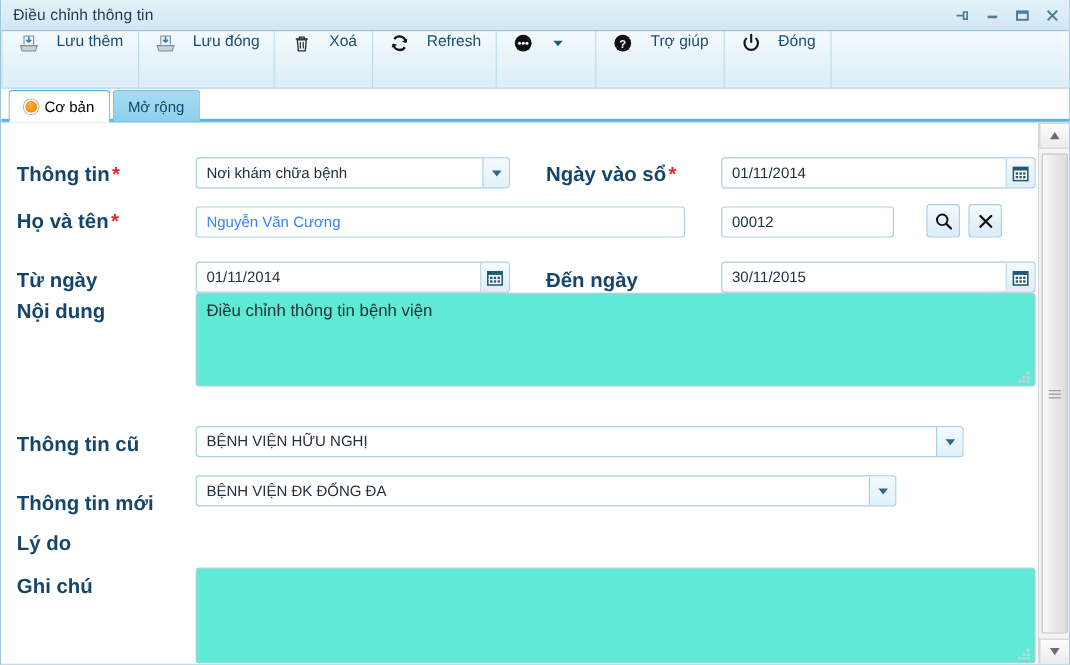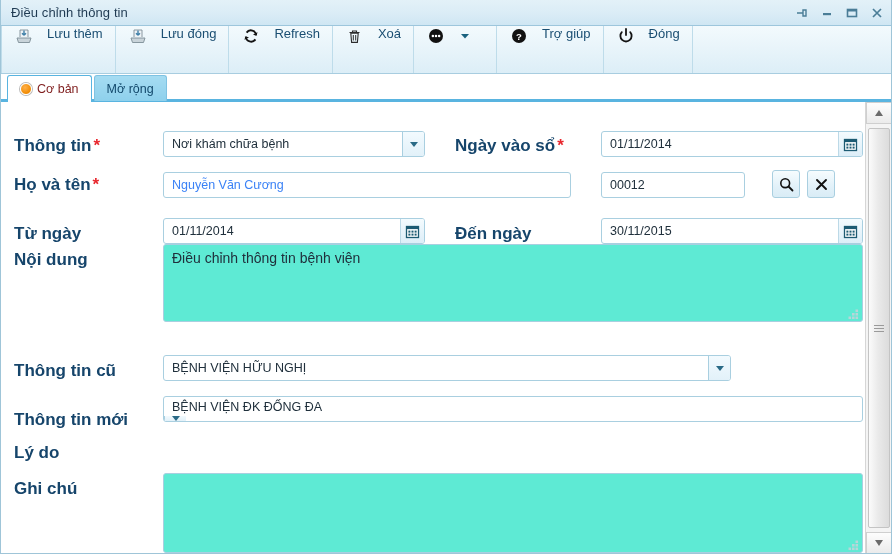--- a/index.html
+++ b/index.html
@@ -96,21 +96,21 @@
     padding: 0 12px;
     font-size: 12.5px;
     border: 1px solid #7fc2e2;
     border-bottom: none;
     border-radius: 3px 3px 0 0;
     cursor: default;
     white-space: nowrap;
   }
   .tab.active {
     background: #ffffff;
-    color: #7f1d1d;
+    color: #000000;
     border-color: #59b4e0;
     margin-bottom: -1px;
     height: 27px;
   }
   .tab.inactive {
     background: linear-gradient(to bottom, #a5dcf2 0%, #8ed0ec 100%);
     color: #12486b;
     margin-left: 2px;
   }
   .radio-ico {
@@ -299,39 +299,39 @@
           <path d="M2 11h14l-1.5 4.5H3.5z" fill="#c9d4da" stroke="#7d8d96" stroke-width="0.9"></path>
           <path d="M5 10V3h8v7" fill="#eef3f6" stroke="#7d8d96" stroke-width="0.9"></path>
           <path d="M9 3.5v4.2M9 8.2l-2-2M9 8.2l2-2" stroke="#3f7fa8" stroke-width="1.4" fill="none"></path>
         </svg>
       </span>
       <span class="lbl">Lưu đóng</span>
     </div>
 
     <div class="tbtn">
       <span class="ico">
+        <svg width="17" height="17" viewBox="0 0 17 17">
+          <path d="M3.5 4.5h10M6.5 4.5V3h4v1.5" stroke="#2c2c2c" stroke-width="1.1" fill="none"></path>
+          <path d="M4.8 5.2h7.4l-.8 9.2H5.6z" stroke="#2c2c2c" stroke-width="1.1" fill="none"></path>
+          <path d="M7.3 7v5.5M9.7 7v5.5" stroke="#2c2c2c" stroke-width="1"></path>
+        </svg>
+      </span>
+      <span class="lbl">Xoá</span>
+    </div>
+
+    <div class="tbtn">
+      <span class="ico">
         <svg width="18" height="18" viewBox="0 0 18 18">
           <path d="M14.2 8.3A5.3 5.3 0 0 0 4.6 5.6" stroke="#141414" stroke-width="1.9" fill="none"></path>
           <path d="M3.8 9.7a5.3 5.3 0 0 0 9.6 2.7" stroke="#141414" stroke-width="1.9" fill="none"></path>
           <path d="M15.6 5.2l-1.2 3.6-3.4-1.3z" fill="#141414"></path>
           <path d="M2.4 12.8l1.2-3.6 3.4 1.3z" fill="#141414"></path>
         </svg>
       </span>
       <span class="lbl">Refresh</span>
-    </div>
-
-    <div class="tbtn">
-      <span class="ico">
-        <svg width="17" height="17" viewBox="0 0 17 17">
-          <path d="M3.5 4.5h10M6.5 4.5V3h4v1.5" stroke="#2c2c2c" stroke-width="1.1" fill="none"></path>
-          <path d="M4.8 5.2h7.4l-.8 9.2H5.6z" stroke="#2c2c2c" stroke-width="1.1" fill="none"></path>
-          <path d="M7.3 7v5.5M9.7 7v5.5" stroke="#2c2c2c" stroke-width="1"></path>
-        </svg>
-      </span>
-      <span class="lbl">Xoá</span>
     </div>
 
     <div class="tbtn">
       <span class="ico">
         <svg width="18" height="18" viewBox="0 0 18 18">
           <circle cx="9" cy="9" r="7" fill="#111111"></circle>
           <circle cx="5.9" cy="9" r="1.25" fill="#ffffff"></circle>
           <circle cx="9" cy="9" r="1.25" fill="#ffffff"></circle>
           <circle cx="12.1" cy="9" r="1.25" fill="#ffffff"></circle>
         </svg>
@@ -481,31 +481,31 @@
             <rect x="7.5" y="7.5" width="2.6" height="2.6" fill="#c7d3da"></rect>
             <rect x="4" y="7.5" width="2.6" height="2.6" fill="#c7d3da"></rect>
             <rect x="0.5" y="7.5" width="2.6" height="2.6" fill="#c7d3da"></rect>
           </svg>
         </span>
       </div>
 
       <div class="row lbl-f" style="left:13px; top:259px;">
         <span>Thông tin cũ</span>
       </div>
-      <div class="field" style="left:162px; top:253px; width:568px;">
+      <div class="field" style="left:162px; top:253px; width:640px;">
         <div class="txt">BỆNH VIỆN HỮU NGHỊ</div>
         <div class="ddbtn">
             <span class="caret"></span>
           </div>
       </div>
 
       <div class="row lbl-f" style="left:13px; top:308px;">
         <span>Thông tin mới</span>
       </div>
-      <div class="field" style="left:162px; top:294px; width:700px;flex-direction:column;">
+      <div class="field" style="left:162px; top:294px; width:584px;">
         <div class="txt">BỆNH VIỆN ĐK ĐỐNG ĐA</div>
         <div class="ddbtn">
             <span class="caret"></span>
           </div>
       </div>
 
       <div class="row lbl-f" style="left:13px; top:341px;">
         <span>Lý do</span>
       </div>
 

